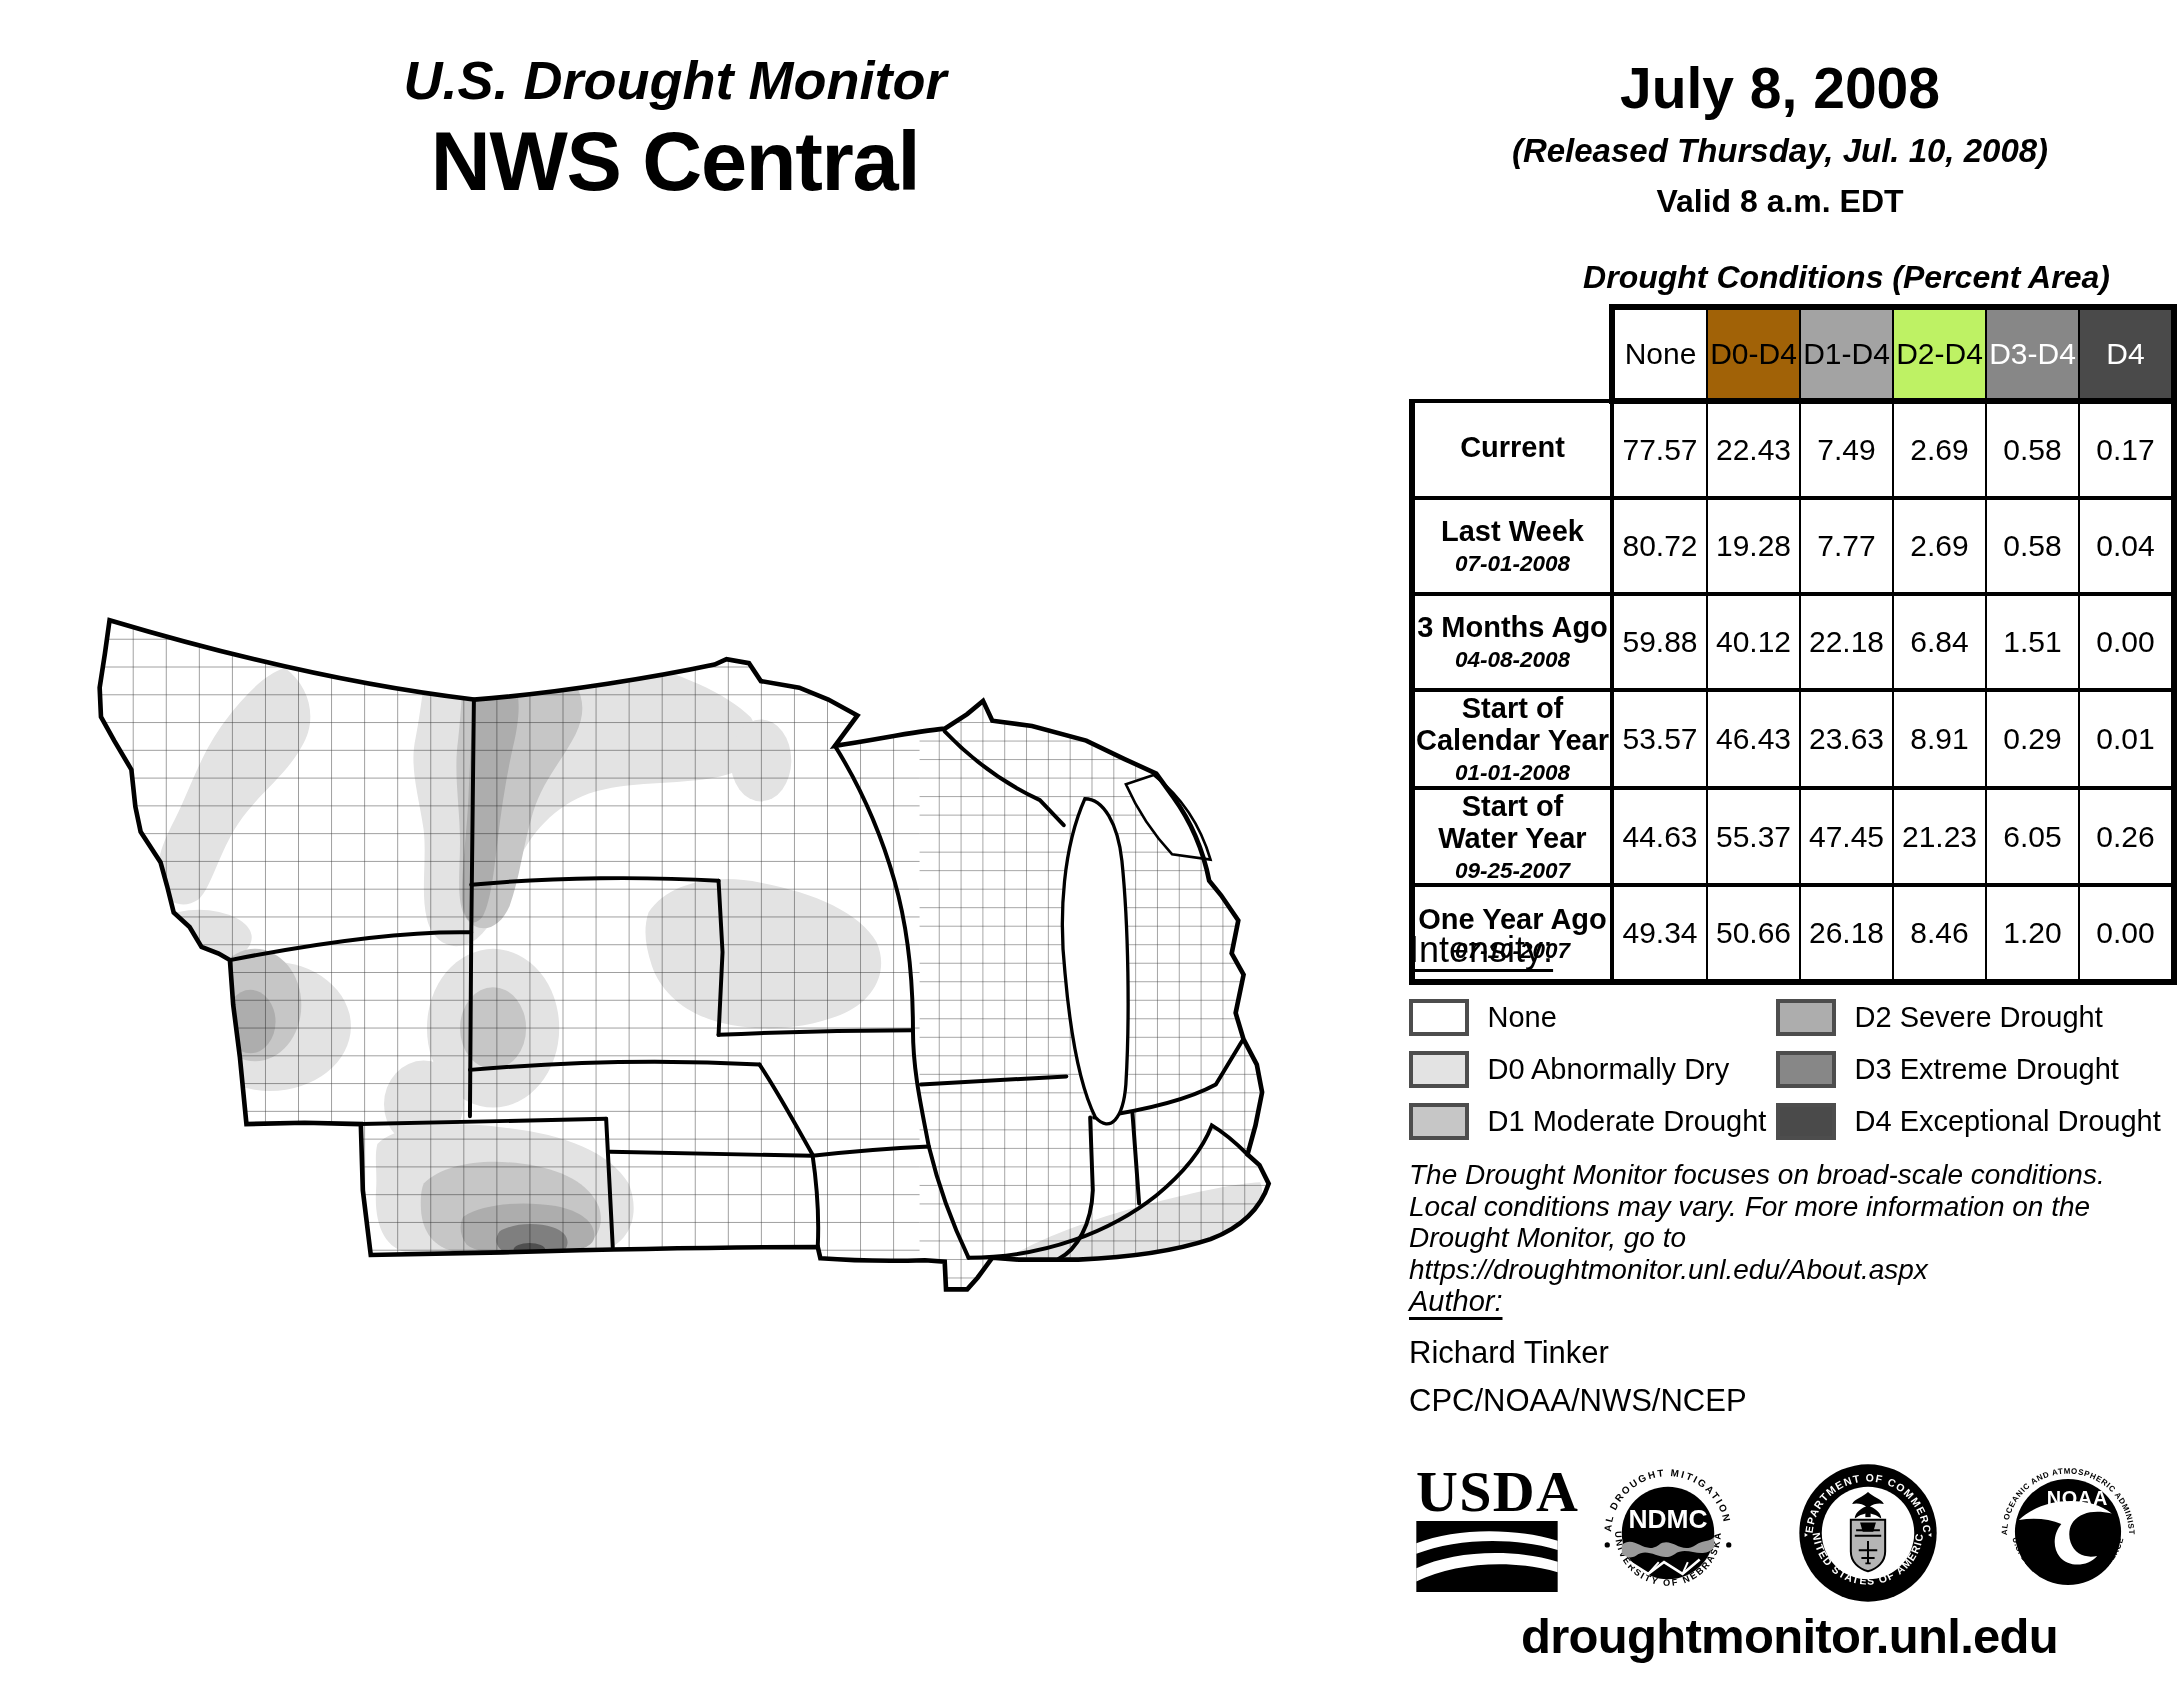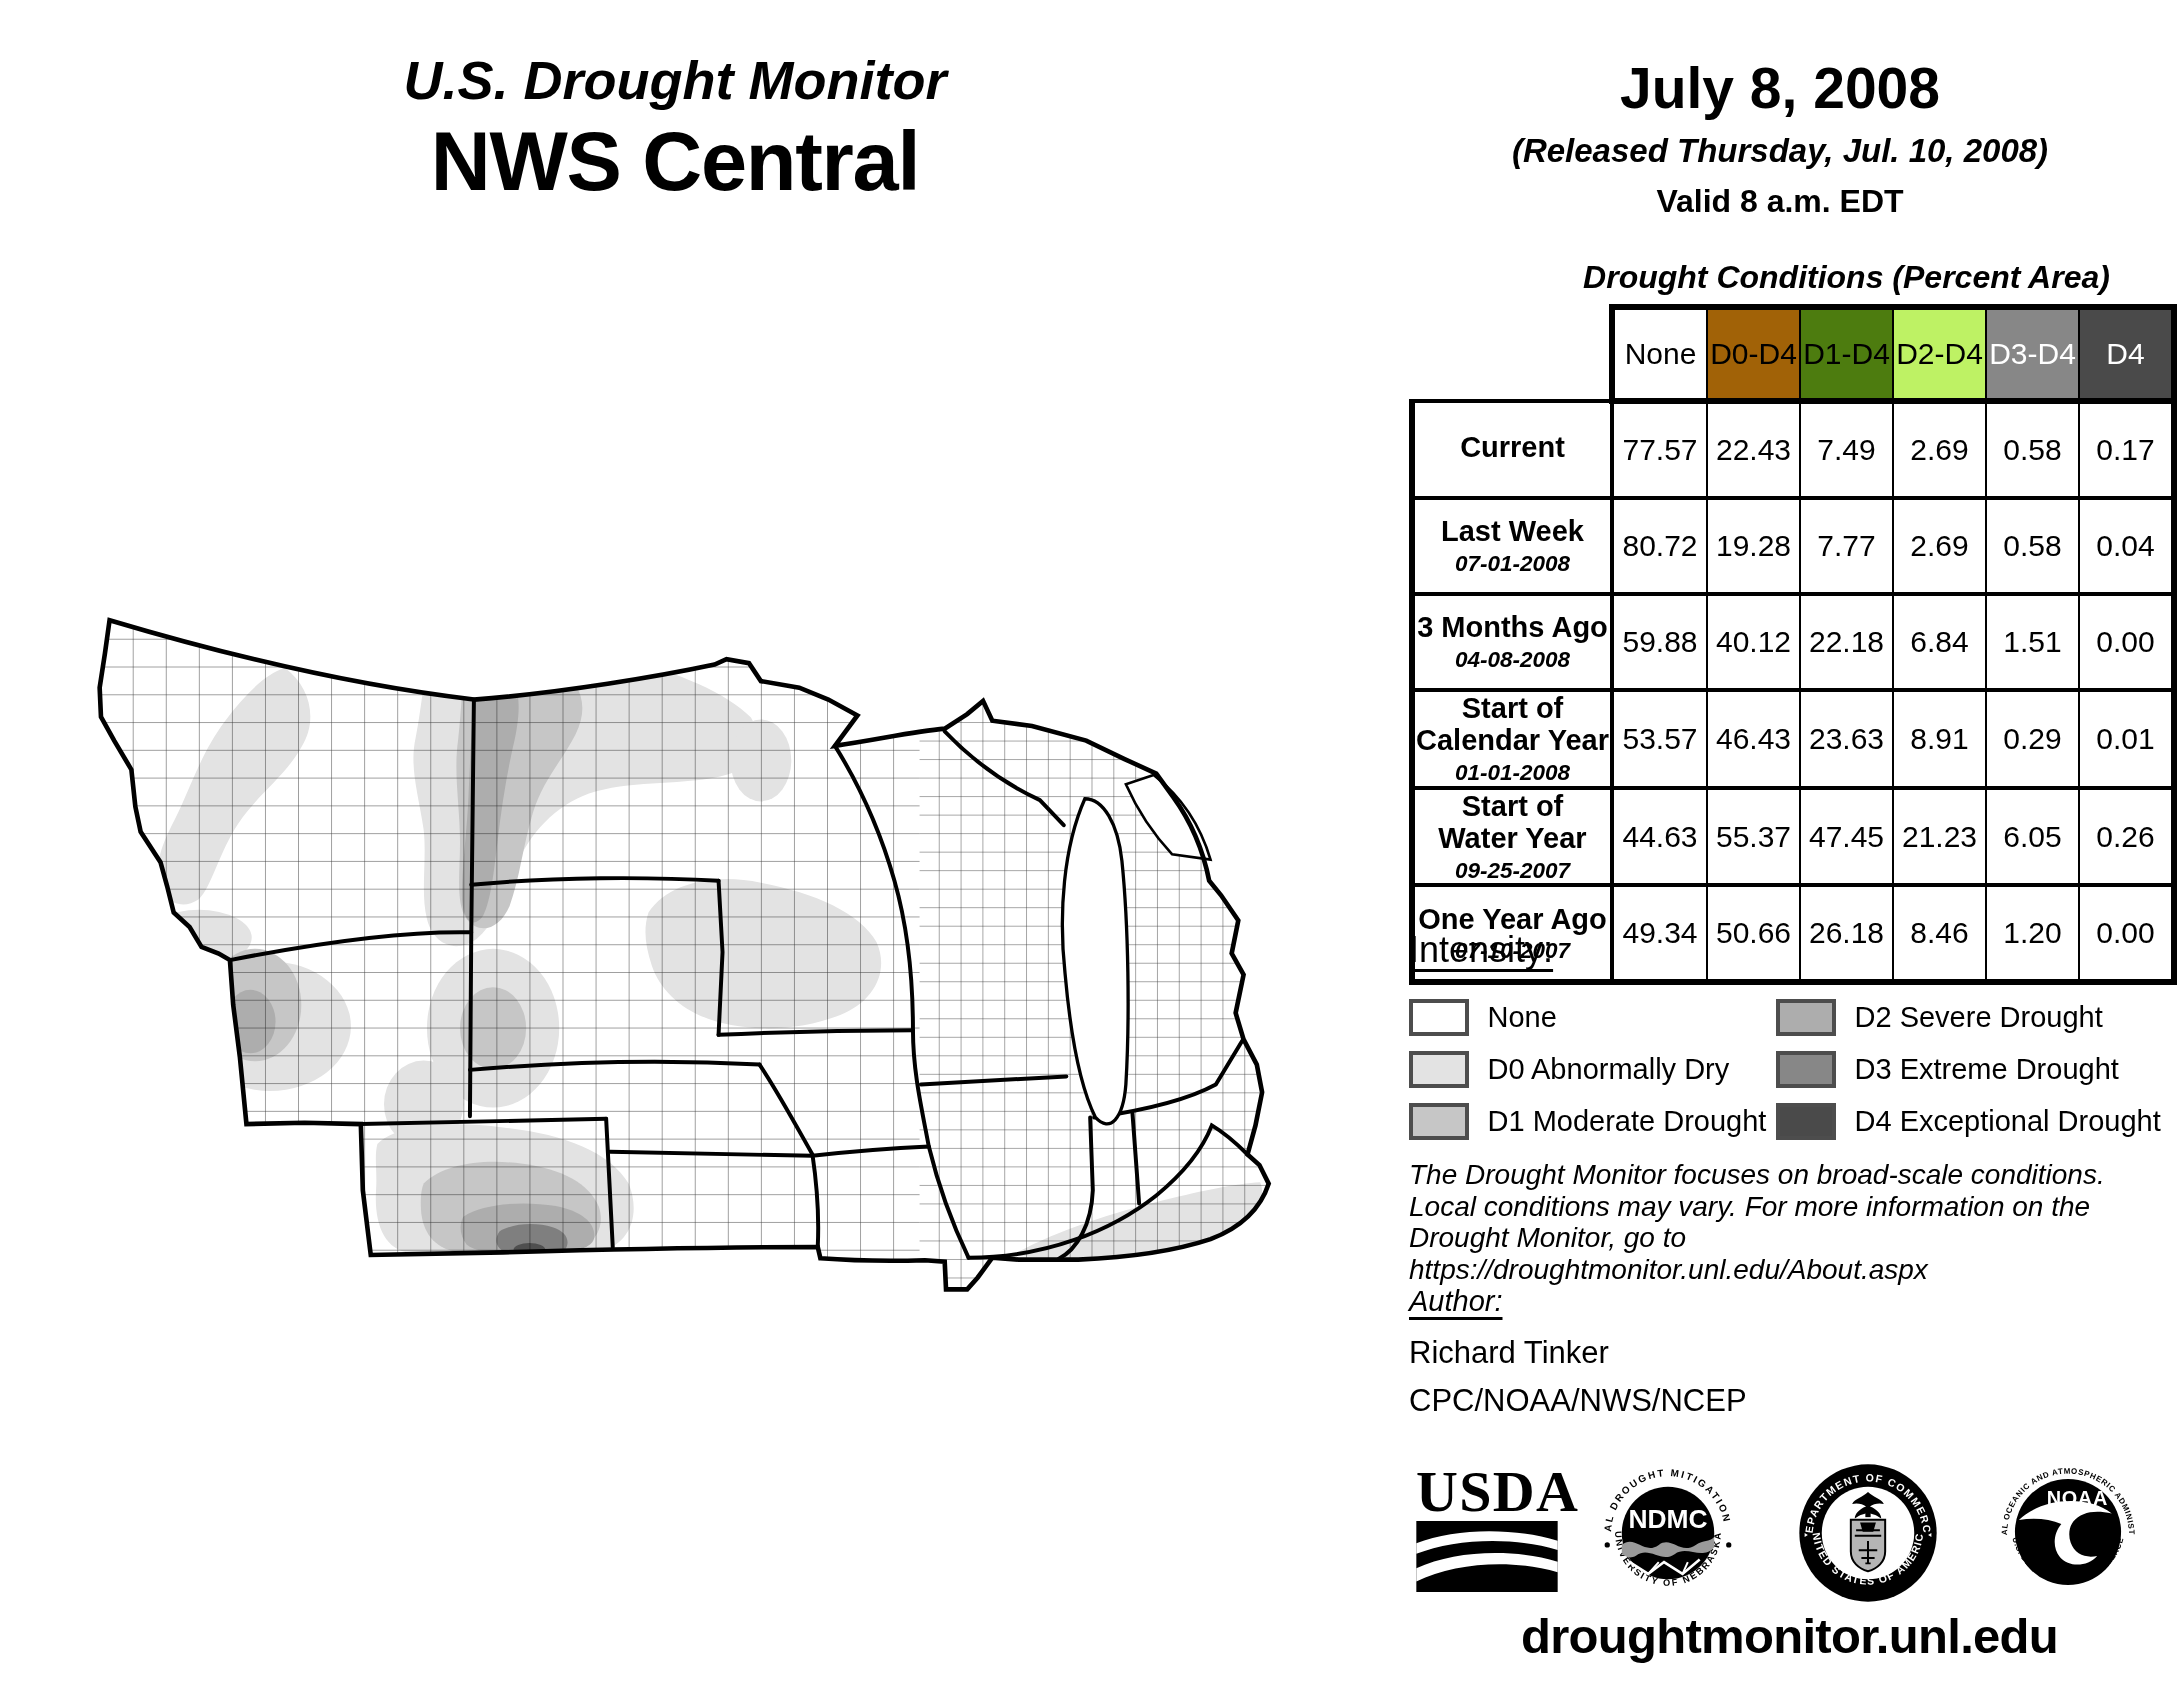--- a/index.html
+++ b/index.html
@@ -84,21 +84,21 @@
   </div>
 
   <div class="tbl-heading">Drought Conditions (Percent Area)</div>
 
   <table class="dm">
     <tbody>
         <tr>
       <td class="blank"></td>
       <th class="first hdr-light" style="background-color: rgb(255, 255, 255);">None</th>
       <th class="hdr-light" style="background-color: #a16207;">D0-D4</th>
-      <th class="hdr-light" style="background-color: #4d7c0f;">D1-D4</th>
+      <th class="hdr-light" style="background-color: #a3a3a3;">D1-D4</th>
       <th class="hdr-light" style="background-color: #bef264;">D2-D4</th>
       <th class="hdr-dark" style="background-color: rgb(135, 135, 135);">D3-D4</th>
       <th class="last hdr-dark" style="background-color: rgb(74, 74, 74);">D4</th>
     </tr>
 
     <tr>
       <td class="rowlabel">
         <div class="rl-line">Current</div>
         <div class="rl-line"></div>
         <div class="rl-date"></div>

